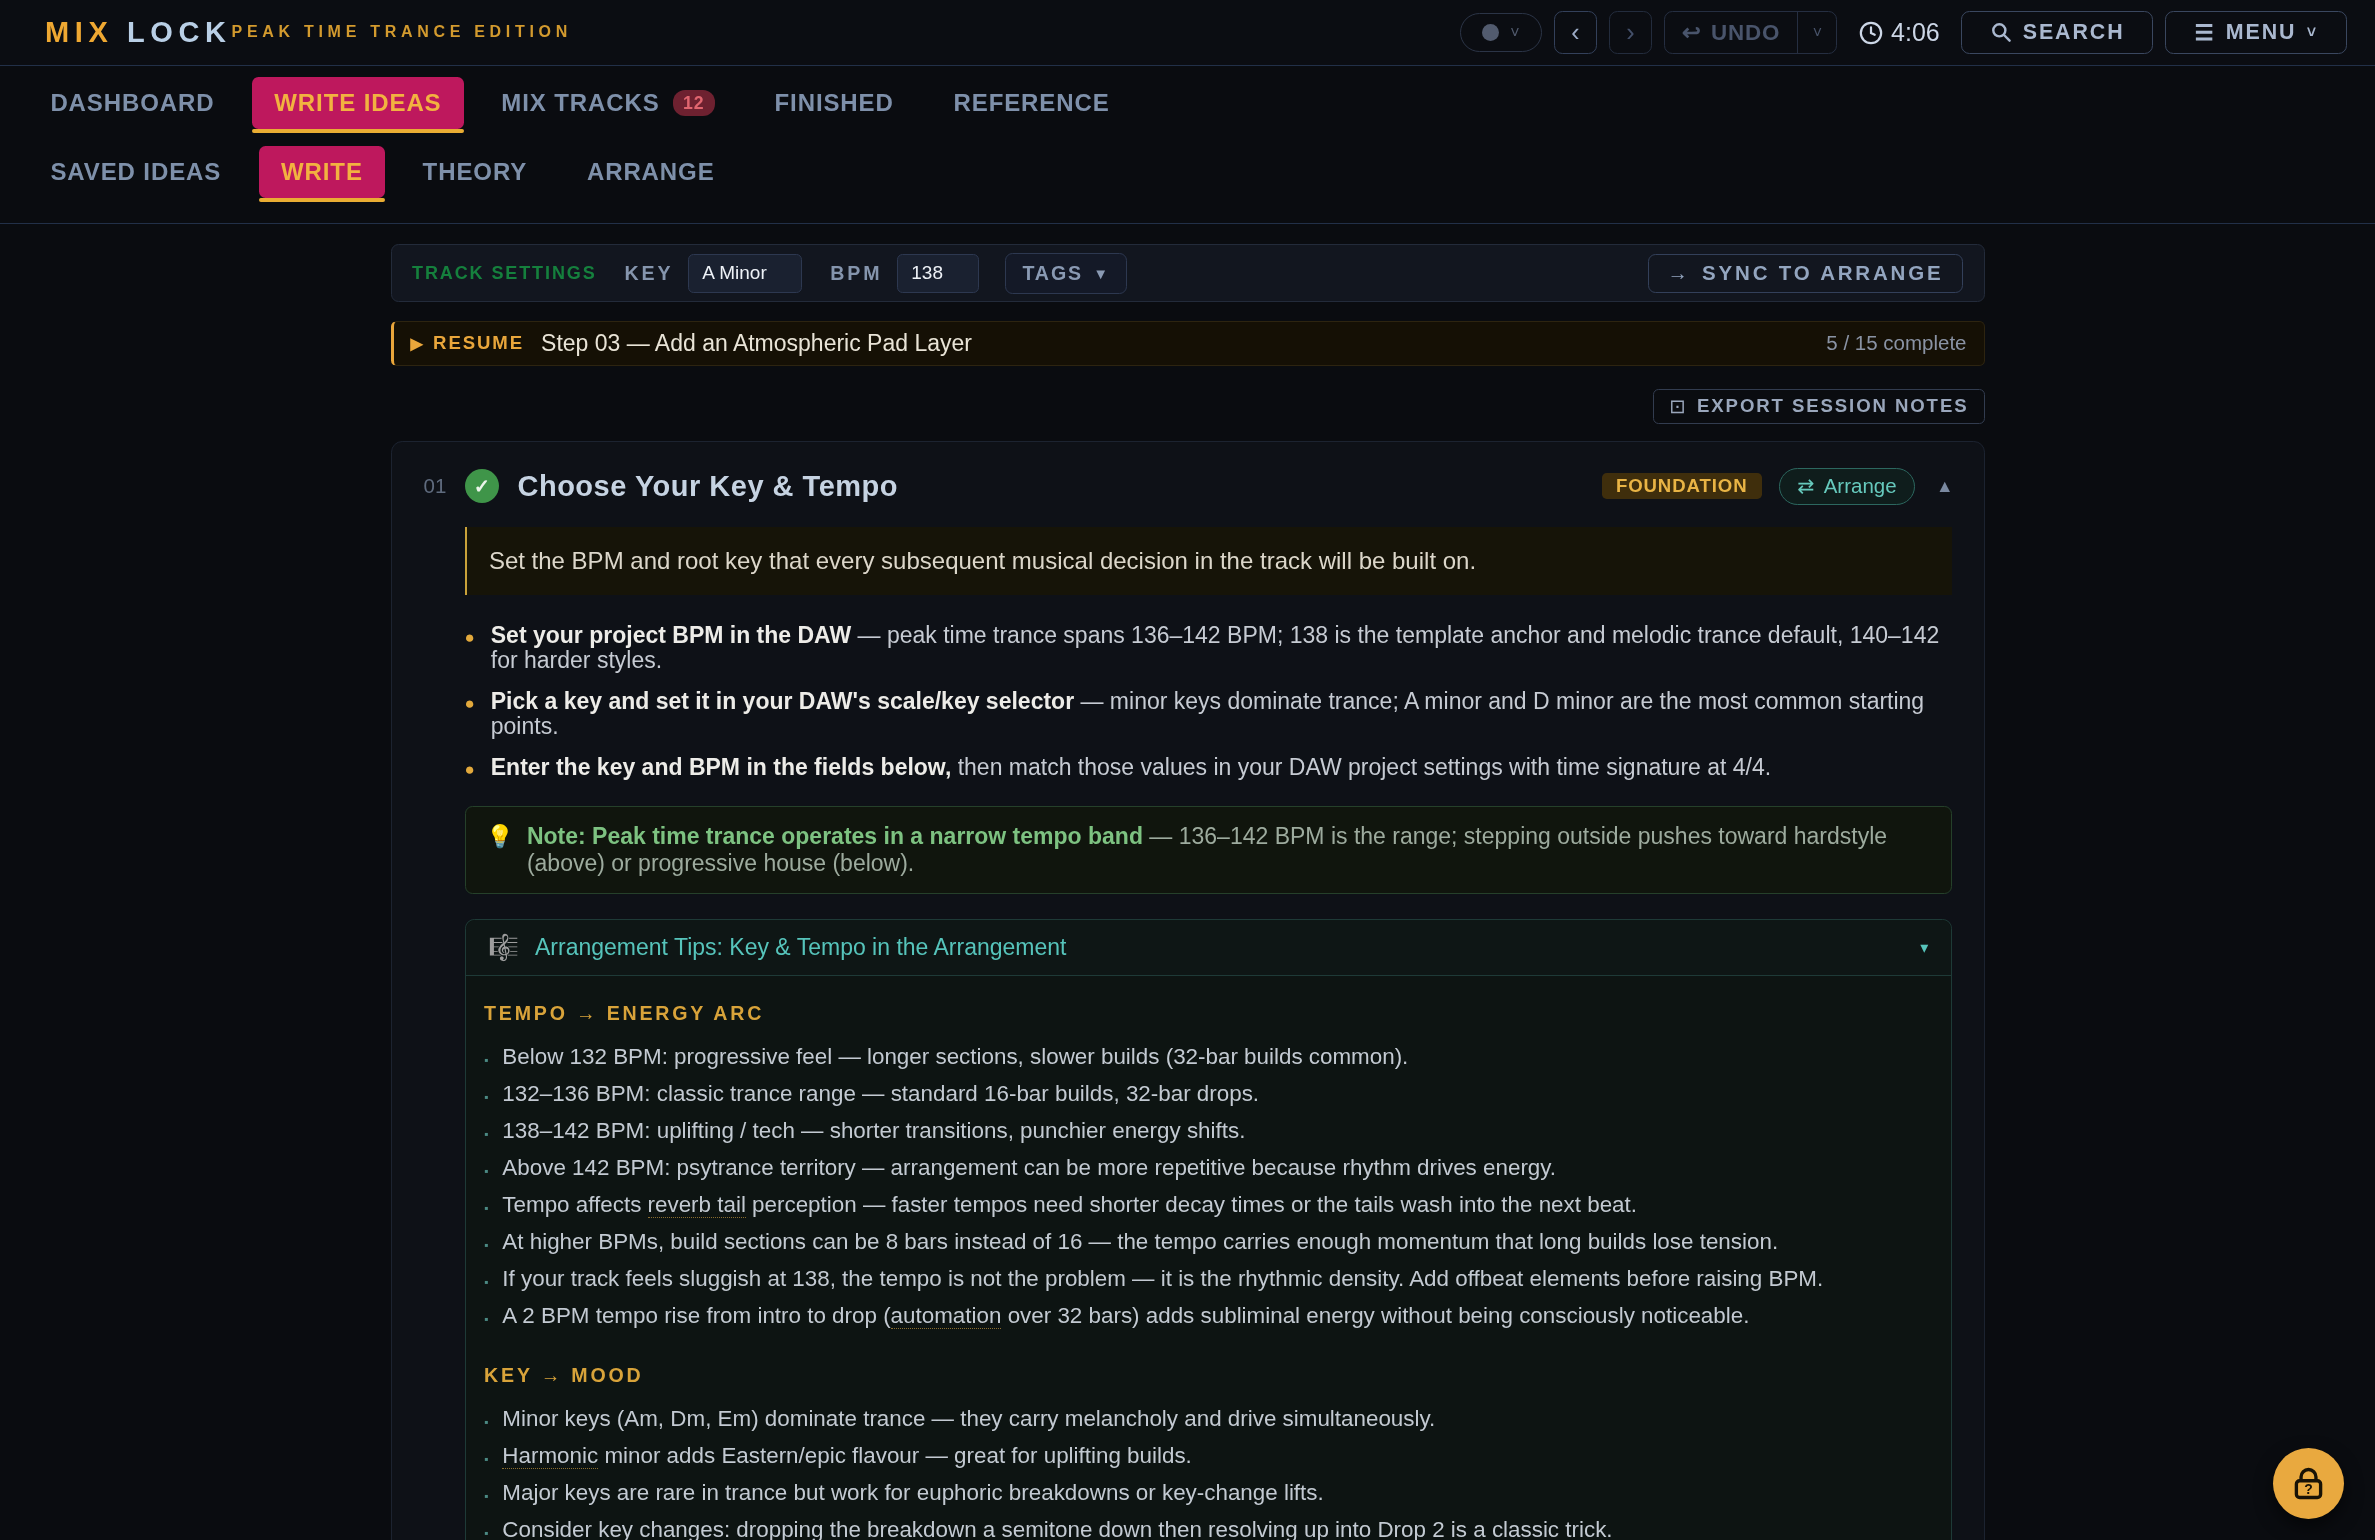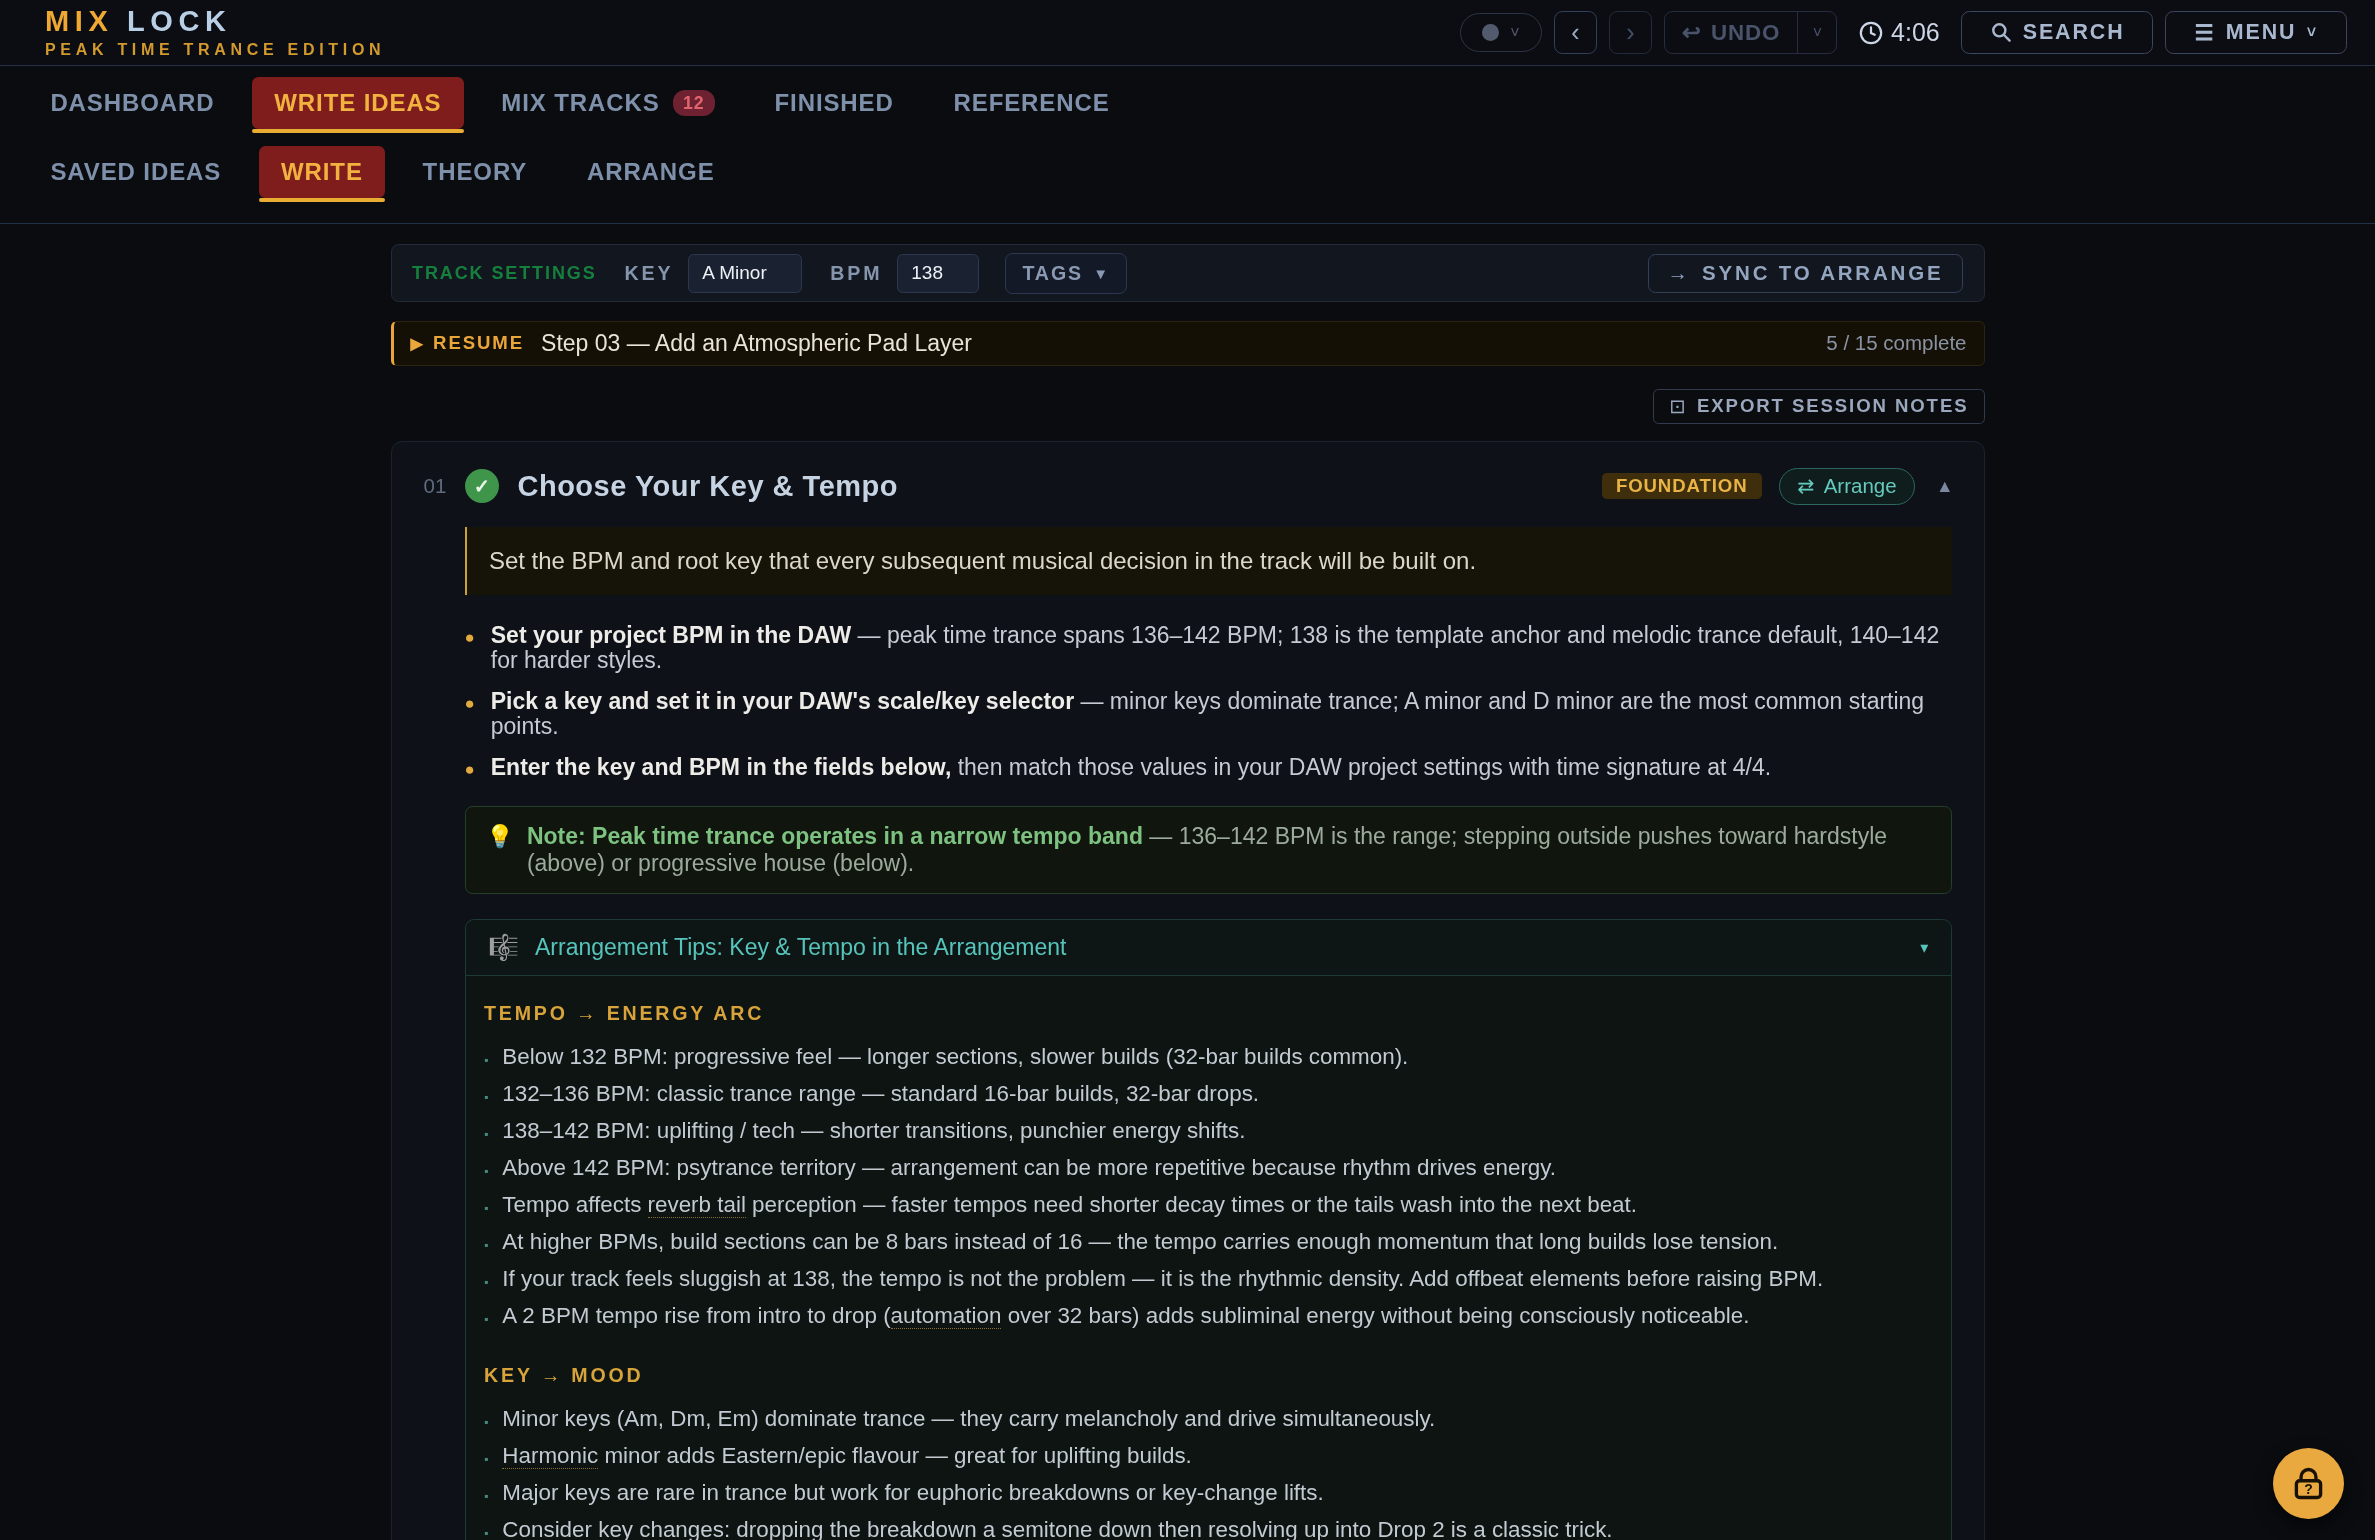--- a/index.html
+++ b/index.html
@@ -11,21 +11,21 @@
     color: #c6cbd3;
   }
 
   
   .app-header {
     height: 66px; background: #0b0d12;
     border-bottom: 0.9px solid #223048;
     display: flex; align-items: center; justify-content: space-between;
     padding: 0 28px 0 45px;
   }
-  .logo { display: flex; flex-direction: column; line-height: 1; }
+  .logo { display: flex; flex-direction: row; line-height: 1; text-align: center; }
   .logo-line1 { font-size: 29px; font-weight: bold; letter-spacing: 5.6px; }
   .logo-mix { color: #efa832; }
   .logo-lock { color: #b9cfe6; }
   .logo-sub { margin-top: 5.6px; font-size: 16px; font-weight: bold; letter-spacing: 4.7px; color: #d39a2e; }
 
   .header-right { display: flex; align-items: center; gap: 12px; }
   .status-pill { width: 82px; height: 39px; border: 0.9px solid #2b3446; border-radius: 19.6px;
     display: flex; align-items: center; justify-content: center; gap: 11.2px; cursor: pointer; }
   .status-dot { width: 17px; height: 17px; border-radius: 50%; background: #525b6e; }
   .small-caret { color: #525b6e; font-size: 16px; }
@@ -41,21 +41,21 @@
   .hdr-btn { height: 43px; border: 0.9px solid #3a475f; border-radius: 8.4px; cursor: pointer;
     display: flex; align-items: center; gap: 10.3px; padding: 0 28px;
     color: #aab8cf; font-weight: bold; font-size: 21.4px; letter-spacing: 1.9px; }
 
   
   .nav-block { border-bottom: 0.9px solid #223048; padding-bottom: 19px; }
   .nav-row { display: flex; align-items: center; gap: 15px; padding: 11.2px 0 5.6px 28px; }
   .tab { position: relative; padding: 12px 22.4px; border-radius: 6.5px; cursor: pointer;
     color: #7e90aa; font-weight: bold; font-size: 24px; letter-spacing: 0.9px;
     display: flex; align-items: center; gap: 13px; }
-  .tab.active { color: #f2b240; background: #7f1d1d; align-items: flex-end; }
+  .tab.active { color: #f2b240; background: #be185d; align-items: flex-end; }
   .tab.active::after { content: ""; position: absolute; left: 0; right: 0; bottom: -3.7px;
     height: 3.7px; background: #e9ad33; border-radius: 1.9px; }
   .tab-badge { background: #6e2130; color: #e0656f; font-size: 17.7px; font-weight: bold;
     padding: 2.8px 10.3px; border-radius: 12px; }
 
   
   .content { width: 1594px; margin: 0 auto; }
 
   .track-bar { margin-top: 20.5px; height: 58px; background: #12161f; border: 0.9px solid #232b3a;
     border-radius: 7.5px; display: flex; align-items: center; gap: 15px; padding: 0 20.5px; }

